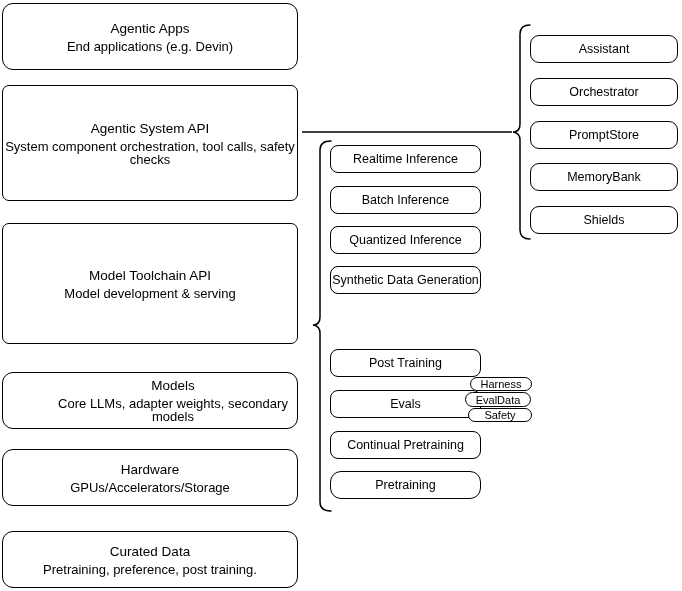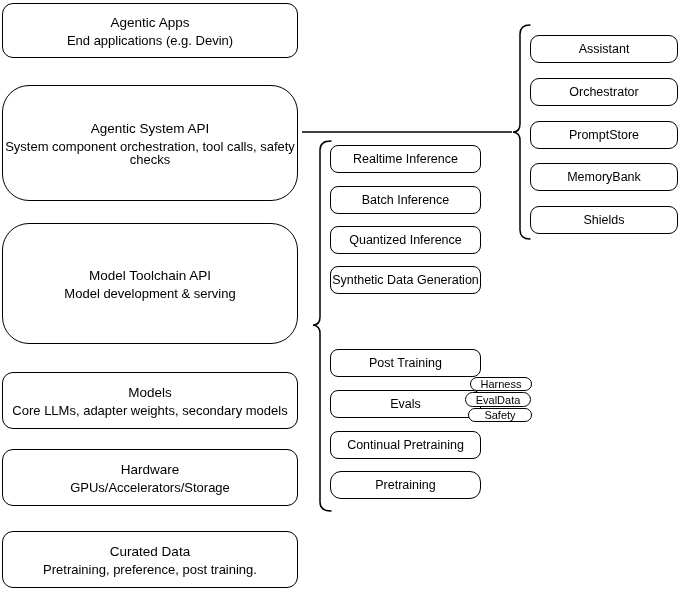--- a/index.html
+++ b/index.html
@@ -19,21 +19,21 @@
     display:flex;
     flex-direction:column;
     align-items:center;
     justify-content:center;
     text-align:center;
     z-index:1;
   }
   .node .title{font-size:13.5px;line-height:16px;}
   .node .subtitle{font-size:13px;line-height:13px;margin-top:3px;color:#000;}
   .stack{left:2px;width:296px;border-radius:11px;}
-  .stack.big{border-radius:27px;}
+  .stack.big{border-radius:7px;}
   .mid{left:330px;width:151px;height:28px;border-radius:8px;font-size:12.5px;text-align:center;}
   .right{left:530px;width:148px;height:28px;border-radius:9px;font-size:12.5px;}
   .tag{
     position:absolute;
     box-sizing:border-box;
     border:1.5px solid #000;
     background:#fff;
     border-radius:8px;
     display:flex;align-items:center;justify-content:center;
     font-size:11px;
@@ -45,36 +45,36 @@
 <body>
 
 <div id="canvas">
 
   <svg class="wires" width="682" height="591" viewBox="0 0 682 591">
     <path d="M302 132 L512 132" fill="none" stroke="#000" stroke-width="1.5"></path>
     <path d="M530 25 Q520 25 520 34 L520 124 Q520 132 513 132 Q520 133 520 140 L520 230 Q520 239 530 239" fill="none" stroke="#000" stroke-width="1.5" stroke-linecap="round"></path>
     <path d="M331 141 Q320 141 320 150 L320 317 Q320 325 313 325 Q320 326 320 333 L320 502 Q320 511 331 511" fill="none" stroke="#000" stroke-width="1.5" stroke-linecap="round"></path>
   </svg>
 
-  <div class="node stack" style="top:3px;height:55px;">
+  <div class="node stack" style="top:3px;height:67px;">
     <div class="title">Agentic Apps</div>
     <div class="subtitle">End applications (e.g. Devin)</div>
   </div>
 
   <div class="node stack big" style="top:85px;height:116px;">
     <div class="title">Agentic System API</div>
     <div class="subtitle">System component orchestration, tool calls, safety checks</div>
   </div>
 
   <div class="node stack big" style="top:223px;height:121px;">
     <div class="title">Model Toolchain API</div>
     <div class="subtitle">Model development &amp; serving</div>
   </div>
 
-  <div class="node stack" style="top:372px;height:57px;">
+  <div class="node stack" style="top:372px;height:57px;padding-left:46px;">
     <div class="title">Models</div>
     <div class="subtitle">Core LLMs, adapter weights, secondary models</div>
   </div>
 
   <div class="node stack" style="top:449px;height:57px;">
     <div class="title">Hardware</div>
     <div class="subtitle">GPUs/Accelerators/Storage</div>
   </div>
 
   <div class="node stack" style="top:531px;height:57px;">

